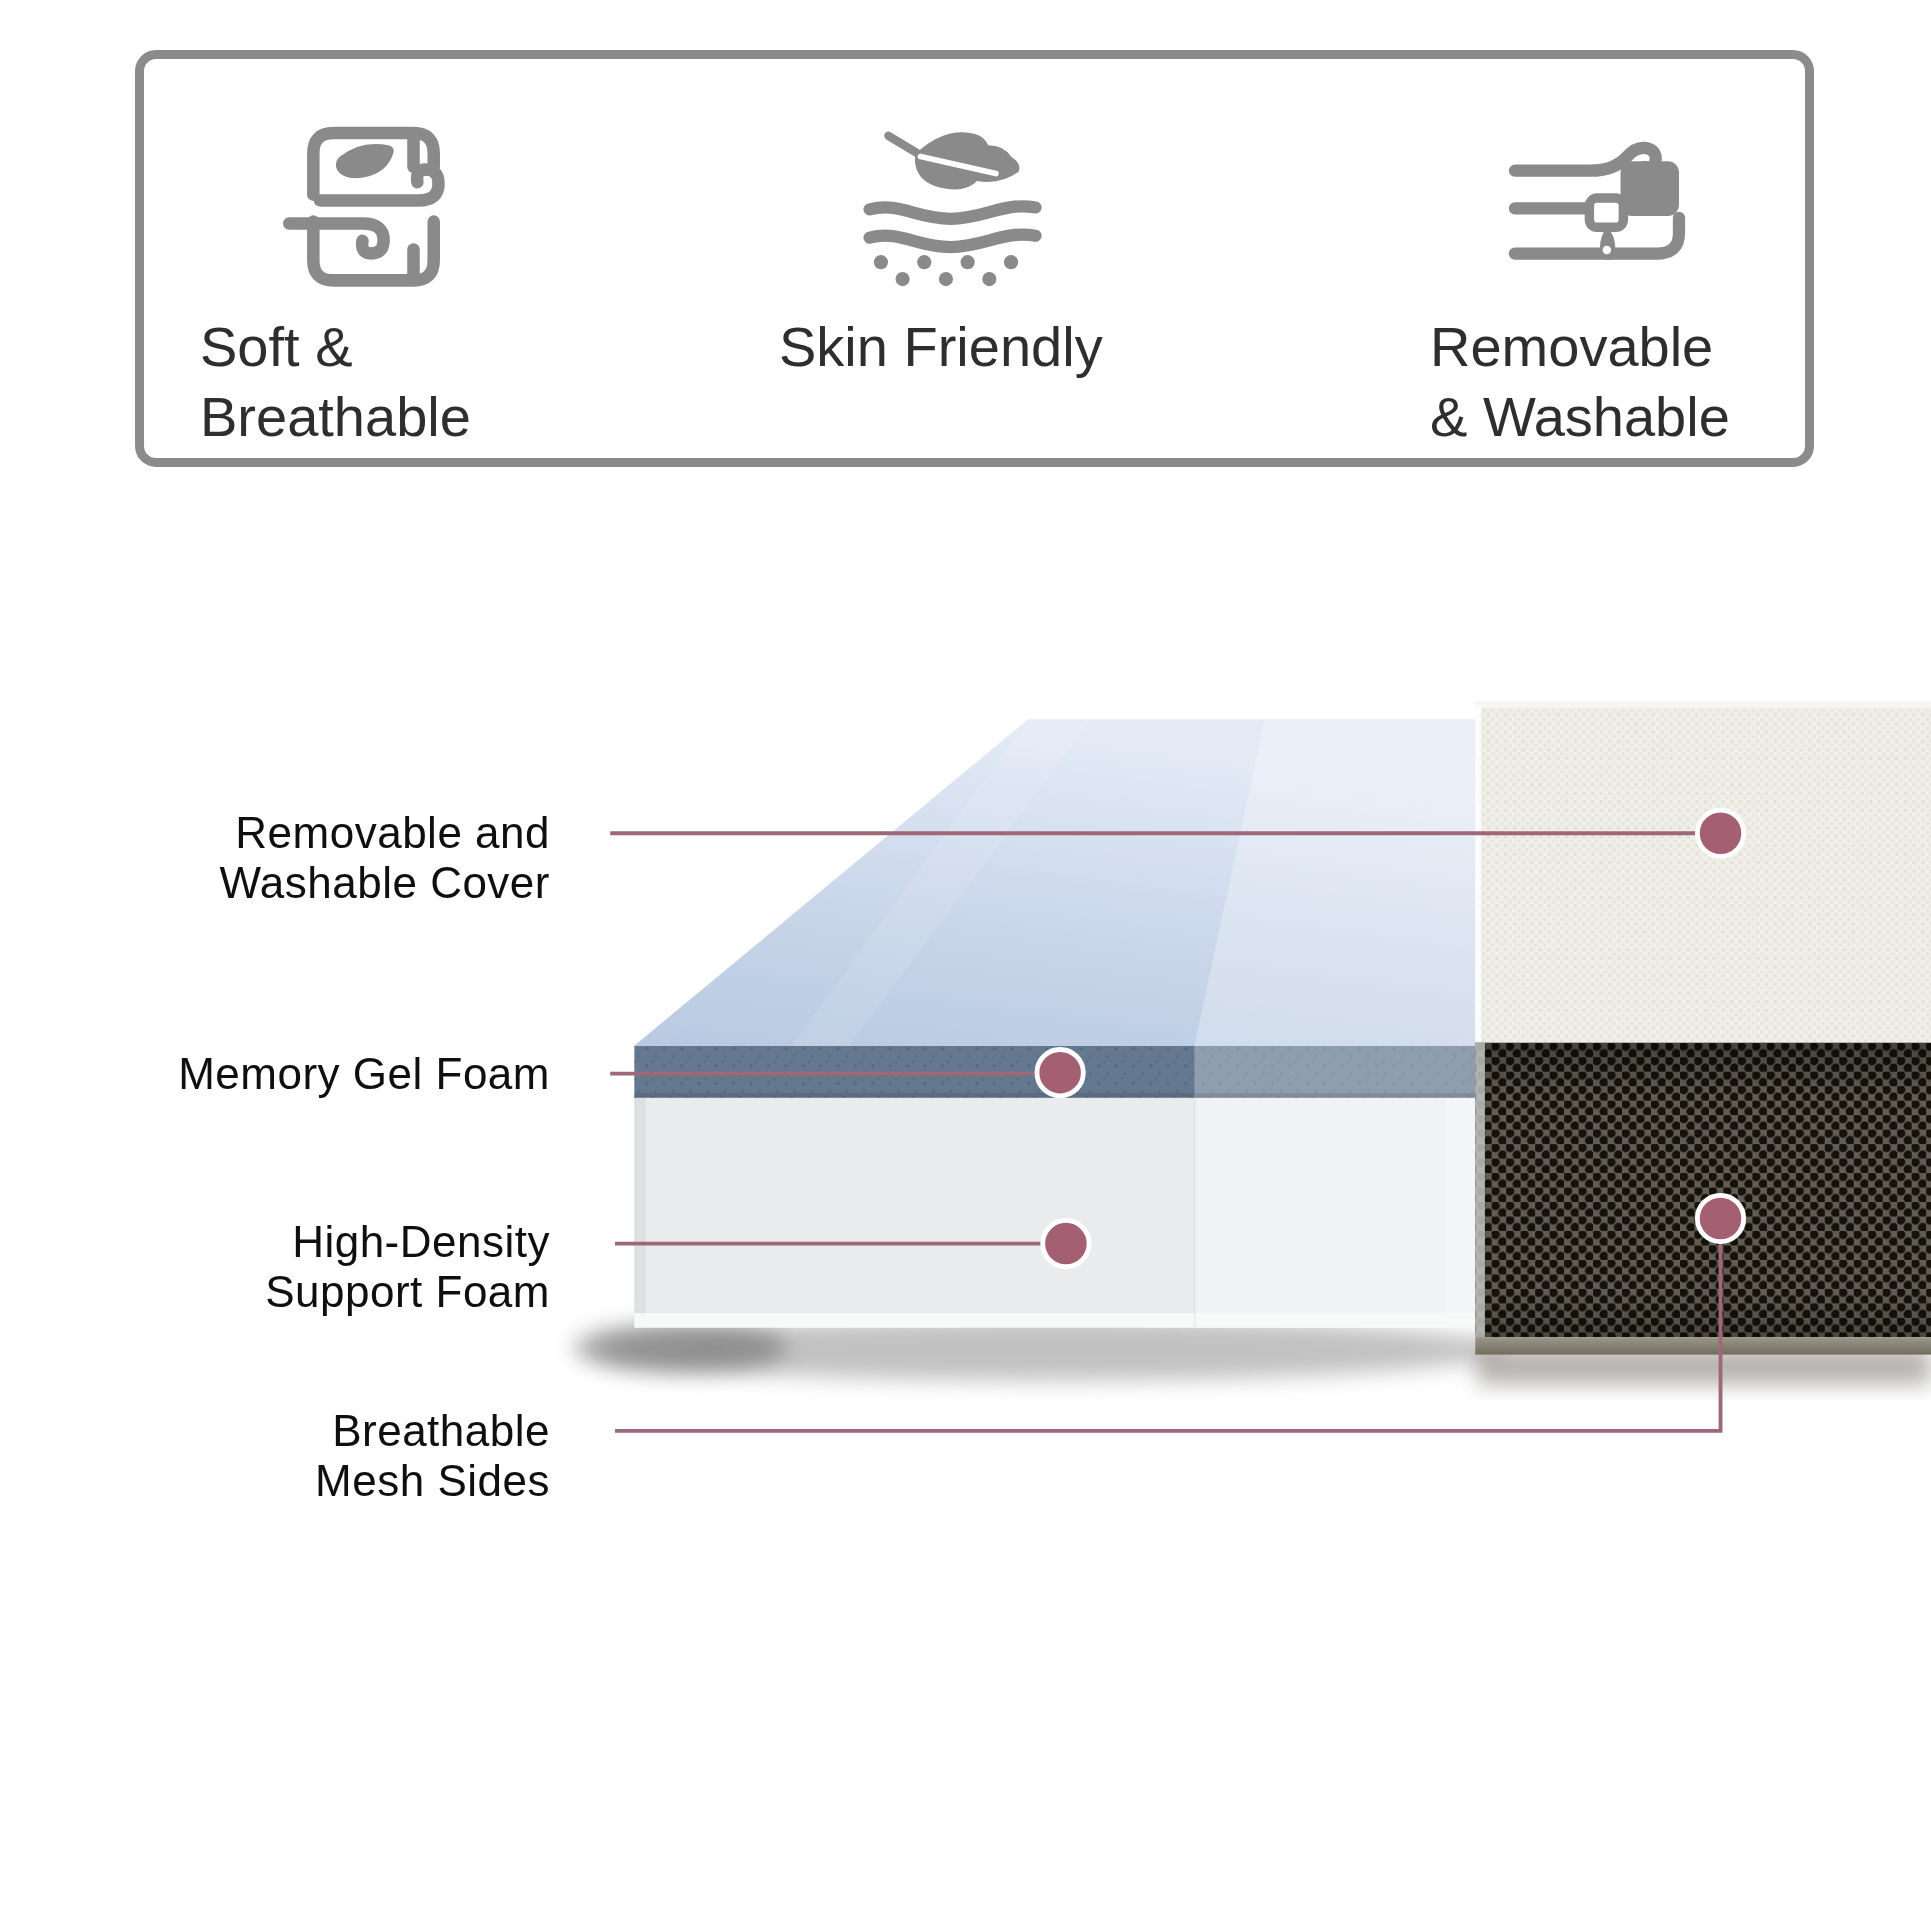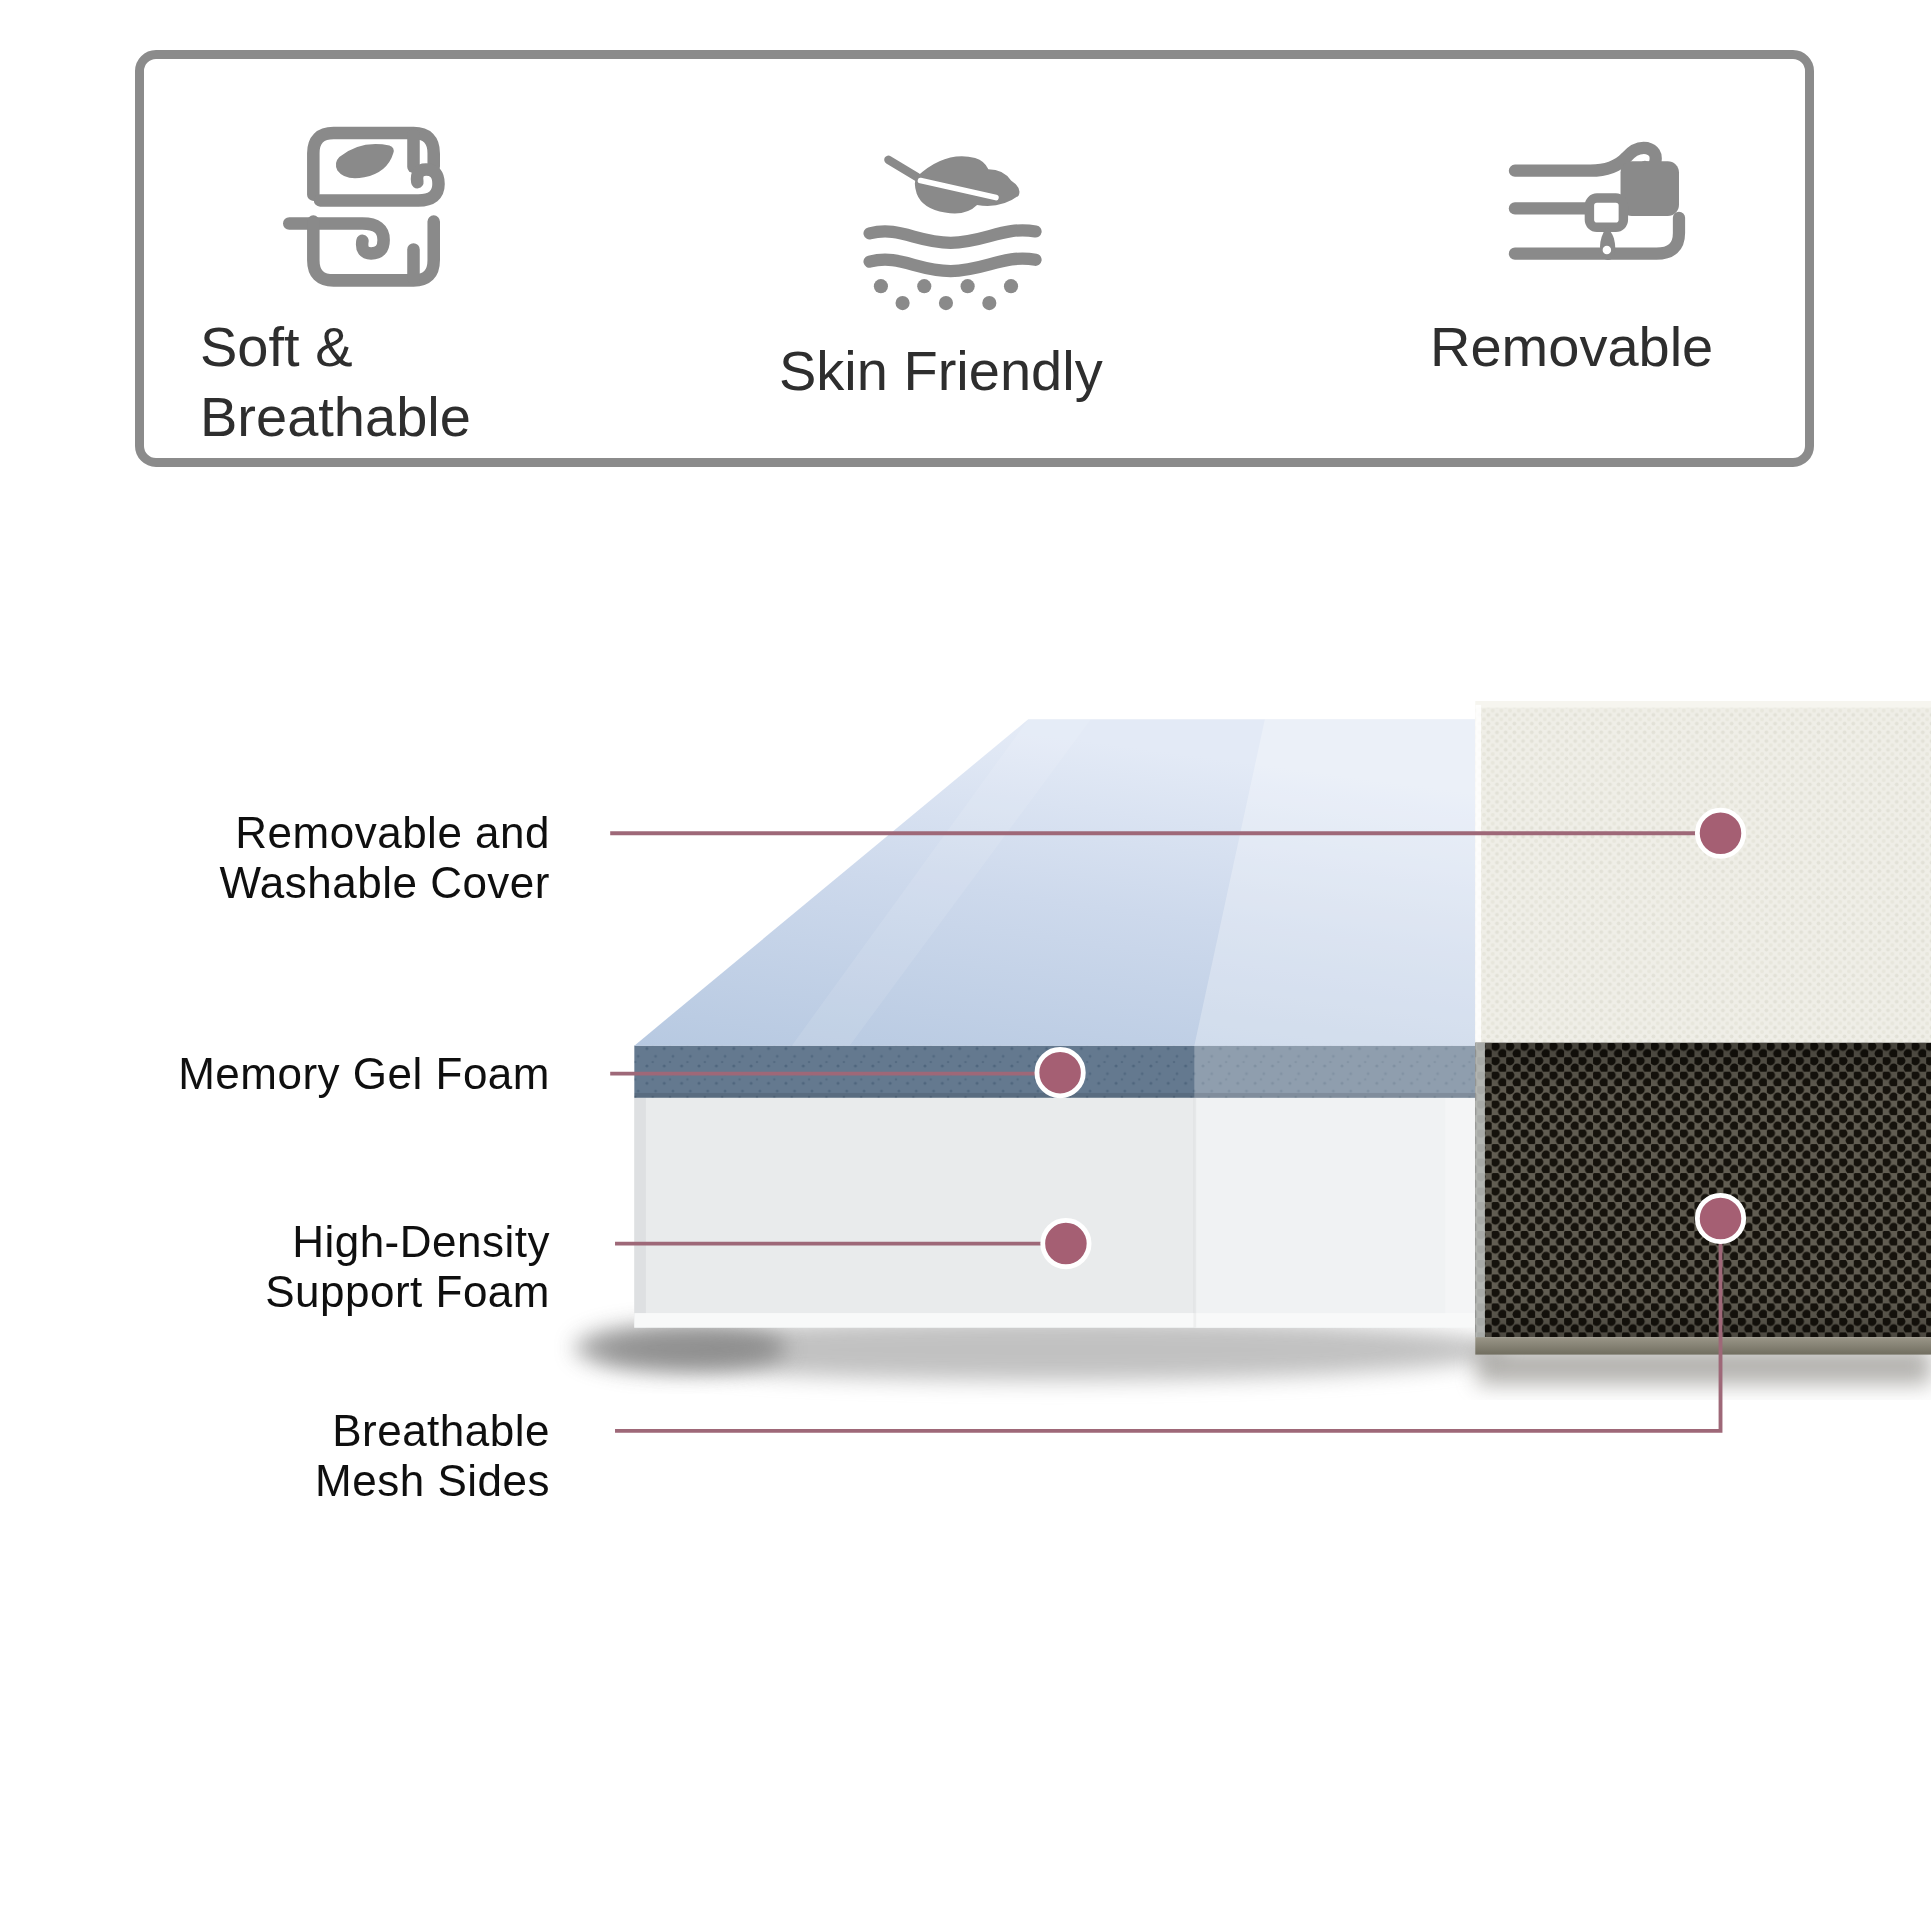--- a/index.html
+++ b/index.html
@@ -14,21 +14,21 @@
   }
   .feature{position:absolute;top:0;height:100%;width:348px;}
   .feature .icon-box{
     position:absolute;top:48px;left:50%;transform:translateX(-50%);
     width:203px;height:183px;display:flex;align-items:center;justify-content:center;
   }
   .feature-label{
     position:absolute;top:253px;width:100%;text-align:left;
     font-size:56px;line-height:70px;color:#2e2e2e;letter-spacing:0px;
   }
-  .f1{left:56px;} .f2{left:635px;margin-top:24px;} .f3{left:1286px;}
+  .f1{left:56px;} .f2{left:635px;} .f3{left:1286px;}
   
   .diagram-svg{position:absolute;left:0;top:0;width:1931px;height:1931px;}
   
   .callout-label{
     position:absolute;right:1381px;width:618px;text-align:right;
     font-size:44px;line-height:50px;color:#0f0f0f;letter-spacing:0.5px;
   }
   .cl1{top:808px;} .cl2{top:1049px;} .cl3{top:1217px;} .cl4{top:1406px;}
 </style>
 </head>
@@ -94,20 +94,21 @@
             <path d="M10,138 H160 Q184,138 184,116 V100"></path>
           </g>
           <rect x="122" y="40" width="62" height="58" rx="12" fill="#8a8a8a"></rect>
           <rect x="89" y="79" width="36" height="31" rx="8" fill="#ffffff" stroke="#8a8a8a" stroke-width="10"></rect>
           <path d="M107,110 Q98,124 101,137 Q104,147 112,144 Q119,137 115,122 Q112,113 107,110 Z" fill="#8a8a8a"></path>
           <circle cx="107.5" cy="134" r="4.5" fill="#ffffff"></circle>
         </svg>
       </div>
       <div class="feature-label">
         <div>Removable</div>
+        <div>&amp; Washable</div>
       </div>
     </div>
   </div>
 
   <svg class="diagram-svg" viewBox="0 0 2000 2000">
     <defs>
       <linearGradient id="blueTop" x1="0" y1="1" x2="0.35" y2="0">
         <stop offset="0" stop-color="#b7c9e1"></stop>
         <stop offset="0.55" stop-color="#cdd9ec"></stop>
         <stop offset="1" stop-color="#e3eaf6"></stop>

